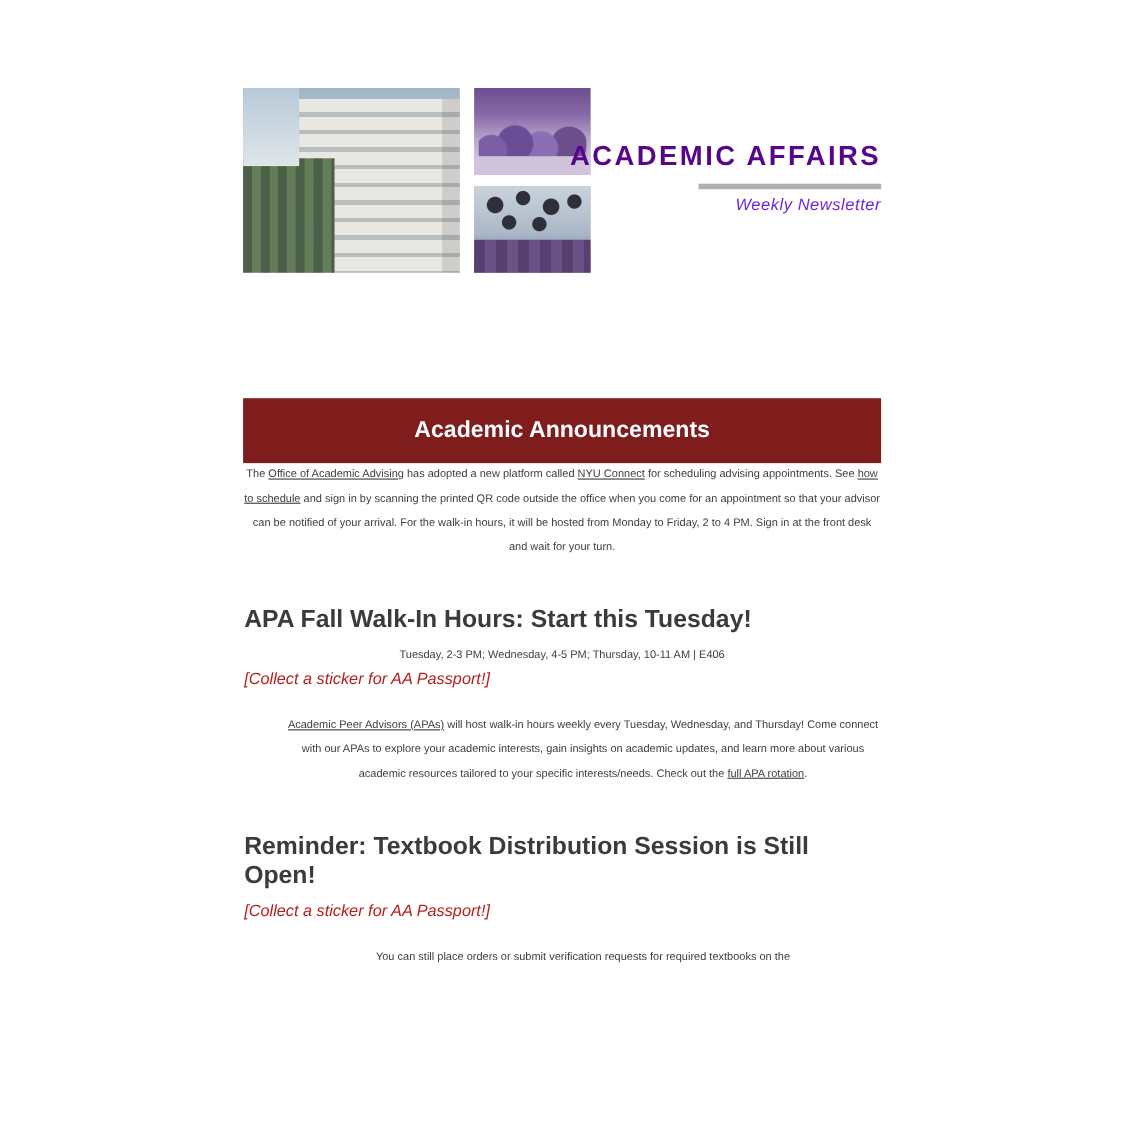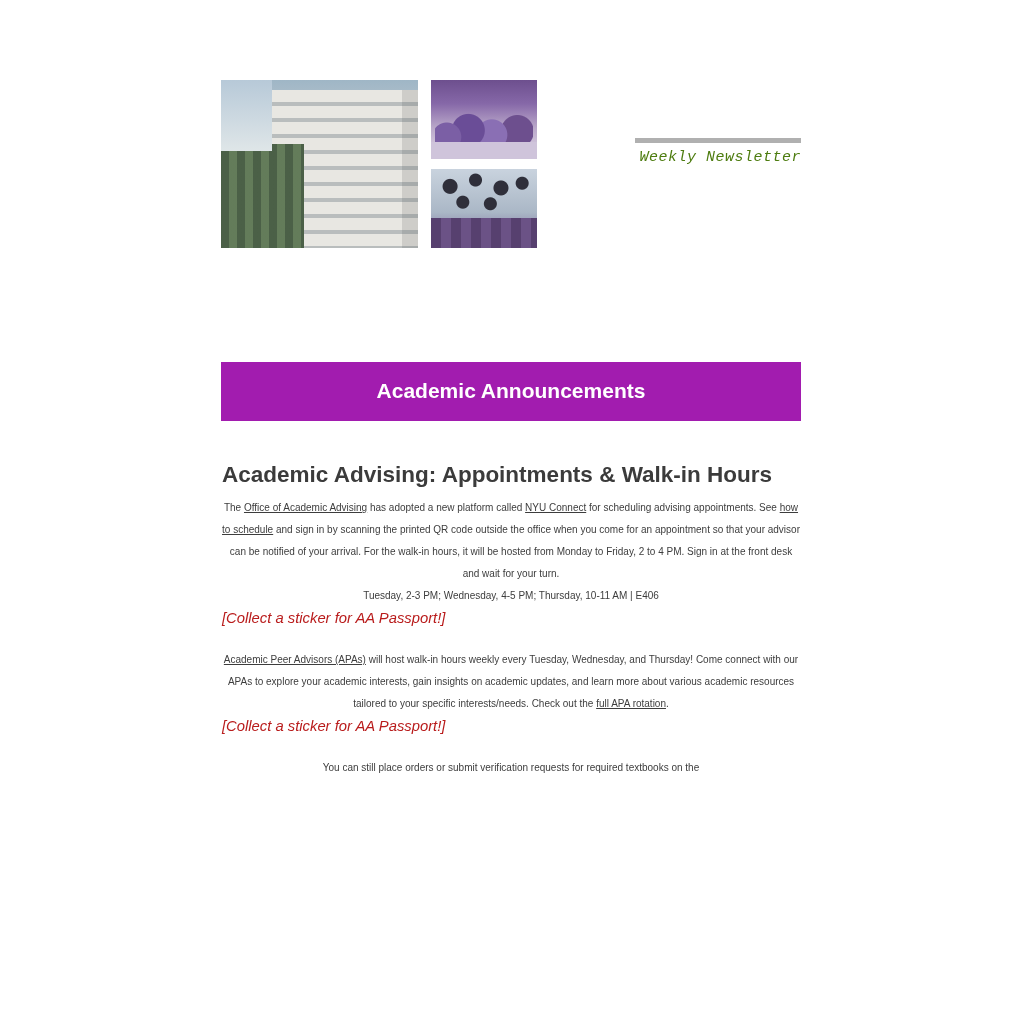--- a/index.html
+++ b/index.html
@@ -158,30 +158,30 @@
     color: #57068c;
     font-family: "Liberation Sans", sans-serif;
   }
   .brand-rule {
     height: 5px;
     background: #b0b0b0;
     margin: 10px 0 6px auto;
     width: 166px;
   }
   .brand-sub {
-    font-family: Liberation Mono, monospace;
+    font-family: Liberation Sans, sans-serif;
     font-style: italic;
     font-size: 15px;
-    color: #4d7c0f;
+    color: #6d28d9;
     letter-spacing: .5px;
   }
 
   
   .banner {
-    background: #a21caf;
+    background: #7f1d1d;
     color: #ffffff;
     text-align: center;
     font-size: 21px;
     font-weight: bold;
     padding: 17px 0 18px;
     margin-top: 32px;
   }
 
   
   .article {
@@ -196,20 +196,21 @@
   }
   p.body {
     font-size: 10px;
     line-height: 22px;
     color: #3d3d3d;
     margin: 0 0 0;
     text-align: center;
   }
   p.gap {
     margin-top: 20px;
+    margin-left: 38px;
   }
   .note {
     font-size: 14.8px;
     line-height: 22px;
     font-style: italic;
     color: #b91c1c;
     margin: 0;
   }
   a.link {
     color: #3d3d3d;
@@ -235,42 +236,44 @@
         <div class="bld"></div>
         <div class="bld-sky"></div>
       </div>
       <div class="photo photo-top">
         <div class="stu"></div>
       </div>
       <div class="photo photo-bottom">
         <div class="grad"></div>
       </div>
       <div class="brand">
+        <div class="brand-title">ACADEMIC AFFAIRS</div>
         <div class="brand-rule"></div>
         <div class="brand-sub">Weekly Newsletter</div>
       </div>
     </div>
 
     <div class="banner">
       <span>Academic Announcements</span>
     </div>
 
     <div class="article">
 
-      <h2 class="section-title">Academic Advising: Appointments &amp; Walk-in Hours</h2>
       <p class="body">
         <span>The </span><a class="link" href="#">Office of Academic Advising</a><span> has adopted a new platform called </span><a class="link" href="#">NYU Connect</a><span> for scheduling advising appointments. See </span><a class="link" href="#">how to schedule</a><span> and sign in by scanning the printed QR code outside the office when you come for an appointment so that your advisor can be notified of your arrival. For the walk-in hours, it will be hosted from Monday to Friday, 2 to 4 PM. Sign in at the front desk and wait for your turn.</span>
       </p>
 
+      <h2 class="section-title">APA Fall Walk-In Hours: Start this Tuesday!</h2>
       <p class="body">Tuesday, 2-3 PM; Wednesday, 4-5 PM; Thursday, 10-11 AM | E406</p>
       <p class="note">[Collect a sticker for AA Passport!]</p>
       <p class="body gap">
         <a class="link" href="#">Academic Peer Advisors (APAs)</a><span> will host walk-in hours weekly every Tuesday, Wednesday, and Thursday! Come connect with our APAs to explore your academic interests, gain insights on academic updates, and learn more about various academic resources tailored to your specific interests/needs. Check out the </span><a class="link" href="#">full APA rotation</a><span>.</span>
       </p>
 
+      <h2 class="section-title">Reminder: Textbook Distribution Session is Still Open!</h2>
       <p class="note">[Collect a sticker for AA Passport!]</p>
       <p class="body gap">
         <span>You can still place orders or submit verification requests for required textbooks on the </span>
       </p>
 
     </div>
   </div>
   <div class="bottom-fade"></div>
 </div>
 

